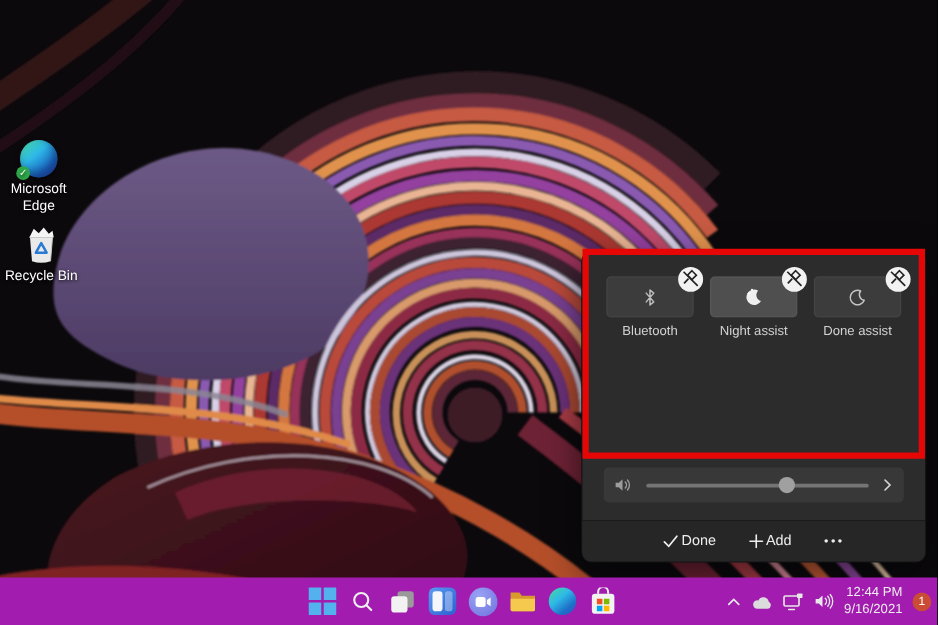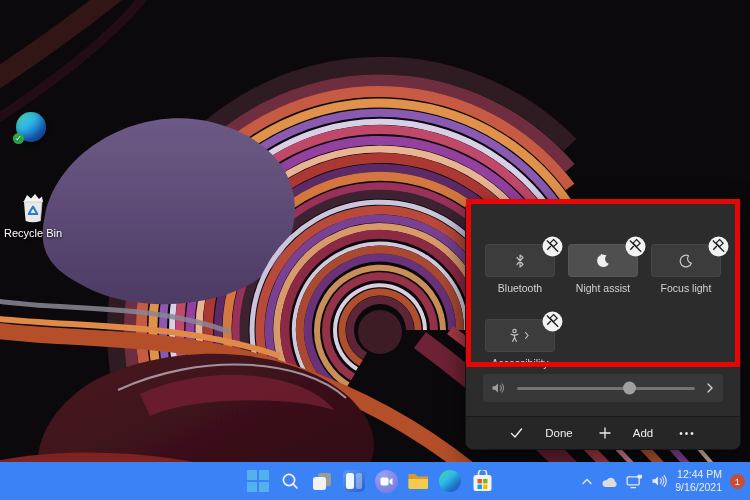--- a/index.html
+++ b/index.html
@@ -14,56 +14,56 @@
   
   .dt-icon{position:absolute;width:62px;text-align:center;color:#fff;
            font-size:11px;line-height:1.25;text-shadow:0 1px 3px rgba(0,0,0,.95);z-index:1;cursor:default;}
   .dt-icon .glyph{margin:0 auto 3px;position:relative;}
   .edge-logo{width:30px;height:30px;border-radius:50%;
      background:linear-gradient(140deg,#45d6a4 5%,#2eb9e7 40%,#1e70c8 72%,#2e4fc8 100%);
      box-shadow:inset -3px -4px 8px rgba(10,30,90,.55), 0 2px 4px rgba(0,0,0,.6);}
   .check-badge{position:absolute;left:-3px;bottom:-2px;width:11px;height:11px;border-radius:50%;
      background:#2ea84a;color:#fff;font-size:8px;line-height:11px;text-align:center;}
   #icon-edge{left:0;top:112px;}
-  #icon-bin{left:2px;top:192px;text-align:center;}
+  #icon-bin{left:2px;top:180px;text-align:center;}
 
   
   .qs-panel{position:absolute;left:465px;top:201px;width:276px;height:249px;z-index:2;
      background:#2c2c2c;border:1px solid #151515;border-radius:8px;
      box-shadow:0 10px 28px rgba(0,0,0,.55);color:#e6e6e6;}
   .qs-row{position:absolute;left:19px;display:flex;gap:13px;}
   .row-1{top:19px;} .row-2{top:94px;}
-  .tile{width:70px;position:relative;margin-top:23px;}
+  .tile{width:70px;position:relative;}
   .tile-btn{height:33px;background:#3c3c3c;border:1px solid rgba(255,255,255,.05);
      border-radius:4px;display:flex;align-items:center;justify-content:center;cursor:pointer;}
   .tile.active .tile-btn{background:#4f4f4f;}
   .tile-label{margin-top:5px;font-size:10.5px;color:#d2d2d2;text-align:center;white-space:nowrap;}
   .unpin{position:absolute;top:-8px;right:-8px;width:21px;height:21px;cursor:pointer;}
 
   .qs-slider{position:absolute;left:17px;top:172px;width:240px;height:28px;
      background:#383838;border-radius:4px;display:flex;align-items:center;}
   .sl-icon{margin-left:8px;display:flex;}
   .sl-track{position:relative;flex:1;height:3px;background:#747474;border-radius:2px;margin:0 11px;cursor:pointer;}
   .sl-fill{height:100%;background:#8d8d8d;border-radius:2px;}
   .sl-thumb{position:absolute;top:50%;transform:translateY(-50%);width:13px;height:13px;
      border-radius:50%;background:#a0a0a0;cursor:pointer;}
   .sl-chevron{margin-right:9px;display:flex;cursor:pointer;}
 
   .qs-footer{position:absolute;left:0;right:0;bottom:0;height:33px;background:#262626;
      border-top:1px solid #1b1b1b;border-radius:0 0 8px 8px;
      display:flex;align-items:center;justify-content:center;gap:26px;}
-  .footer-btn{display:flex;align-items:center;gap:22px;color:#ededed;font-size:11.5px;cursor:pointer;}
+  .footer-btn{display:flex;align-items:center;gap:2px;color:#ededed;font-size:11.5px;cursor:pointer;}
   .dots{font-size:10px;letter-spacing:2px;color:#ededed;}
 
   
   .annotation{position:absolute;left:466px;top:199px;width:274px;height:168px;
      border:5px solid #e60606;z-index:3;pointer-events:none;}
 
   
-  .taskbar{position:absolute;left:0;top:462px;width:750px;height:38px;background:#3b82f6;z-index:4;}
+  .taskbar{position:absolute;left:0;top:462px;width:750px;height:38px;background:#a21caf;z-index:4;}
   .tb-center{position:absolute;left:246px;top:0;height:38px;display:flex;align-items:center;gap:8px;}
   .tb-btn{width:24px;height:24px;display:flex;align-items:center;justify-content:center;
      border-radius:4px;cursor:pointer;}
   .start-grid{display:grid;grid-template-columns:10px 10px;grid-template-rows:10px 10px;gap:1.5px;}
   .start-grid i{background:#53b1ee;border-radius:.5px;}
   .widgets{width:22px;height:22px;border-radius:5px;background:linear-gradient(135deg,#5a9cf0,#2b5fd0);position:relative;}
   .widgets i{position:absolute;left:3px;top:3px;width:8px;height:16px;background:#f4f6fb;border-radius:2.5px;}
   .widgets em{position:absolute;right:3px;top:3px;width:6px;height:16px;background:rgba(255,255,255,.35);border-radius:2px;}
   .chat{width:23px;height:23px;border-radius:50%;background:radial-gradient(circle at 35% 30%,#9aa3f5,#6f71dd);
         display:flex;align-items:center;justify-content:center;}
@@ -150,20 +150,21 @@
 
       <path d="M-10 462 C100 440 220 458 330 500 L-10 500 Z" fill="#7e2024"></path>
     </g>
   </svg>
 
   <div class="dt-icon" id="icon-edge">
     <div class="glyph" style="width:30px;height:30px;">
       <div class="edge-logo"></div>
       <div class="check-badge">✓</div>
     </div>
+    <div>Microsoft Edge</div>
   </div>
 
   <div class="dt-icon" id="icon-bin">
     <div class="glyph" style="width:26px;height:32px;">
       <svg width="26" height="32" viewBox="0 0 26 32">
         <polygon points="4,9 7,3 11,6.5 15,2 19,7 22,4.5 23,10 3,10" fill="#f4f4f4"></polygon>
         <path d="M4 10 L22 10 L20.4 29 Q13 31.4 5.6 29 Z" fill="#e9e9e9"></path>
         <path d="M4 10 L22 10 L20.4 29" fill="none" stroke="#c9c9c9" stroke-width=".8"></path>
         <path d="M13 14.5 l4.3 7.6 h-8.6 z" fill="none" stroke="#2a7ad4" stroke-width="2" stroke-linejoin="round"></path>
       </svg>
@@ -218,49 +219,24 @@
           </svg>
         </div>
         <div class="unpin">
           <svg width="21" height="21" viewBox="0 0 20 20">
             <circle cx="10" cy="10" r="9.5" fill="#f2f2f2"></circle>
             <path d="M11 3.4 l3.4 3.4 -3.4 3.4 -3.4-3.4 z" fill="none" stroke="#222" stroke-width="1.2"></path>
             <path d="M8.4 9.5 L5 13" stroke="#222" stroke-width="1.3"></path>
             <path d="M4.6 4.2 L15.4 15" stroke="#222" stroke-width="1.3"></path>
           </svg>
         </div>
-        <div class="tile-label">Focus light</div>
-      </div>
-    </div>
-
-    <div class="qs-row row-2">
-
-      <div class="tile">
-        <div class="tile-btn">
-          <svg width="24" height="15" viewBox="0 0 24 15">
-            <g fill="none" stroke="#c4c4c4" stroke-width="1.15" stroke-linecap="round">
-              <circle cx="6.5" cy="3" r="1.7"></circle>
-              <path d="M3 6.3 Q6.5 8 10 6.3"></path>
-              <path d="M6.5 7.4 V9.6"></path>
-              <path d="M6.5 9.6 L4.6 13.4 M6.5 9.6 L8.4 13.4"></path>
-              <path d="M17.5 4.5 L20 7.5 L17.5 10.5"></path>
-            </g>
-          </svg>
-        </div>
-        <div class="unpin">
-          <svg width="21" height="21" viewBox="0 0 20 20">
-            <circle cx="10" cy="10" r="9.5" fill="#f2f2f2"></circle>
-            <path d="M11 3.4 l3.4 3.4 -3.4 3.4 -3.4-3.4 z" fill="none" stroke="#222" stroke-width="1.2"></path>
-            <path d="M8.4 9.5 L5 13" stroke="#222" stroke-width="1.3"></path>
-            <path d="M4.6 4.2 L15.4 15" stroke="#222" stroke-width="1.3"></path>
-          </svg>
-        </div>
-        <div class="tile-label">Accessibility</div>
-      </div>
-    </div>
+        <div class="tile-label">Done assist</div>
+      </div>
+    </div>
+
 
     <div class="qs-slider" role="slider" aria-valuenow="63">
       <span class="sl-icon">
         <svg width="15" height="14" viewBox="0 0 15 14">
           <path d="M1.5 5.2 H4 L7 2.4 V11.6 L4 8.8 H1.5 Z" fill="#9c9c9c"></path>
           <path d="M9.2 4.6 a3.4 3.4 0 0 1 0 4.8 M11 3 a6 6 0 0 1 0 8" fill="none" stroke="#9c9c9c" stroke-width="1.1" stroke-linecap="round"></path>
         </svg>
       </span>
       <span class="sl-track">
         <span class="sl-fill" style="width: 63%;"></span>

